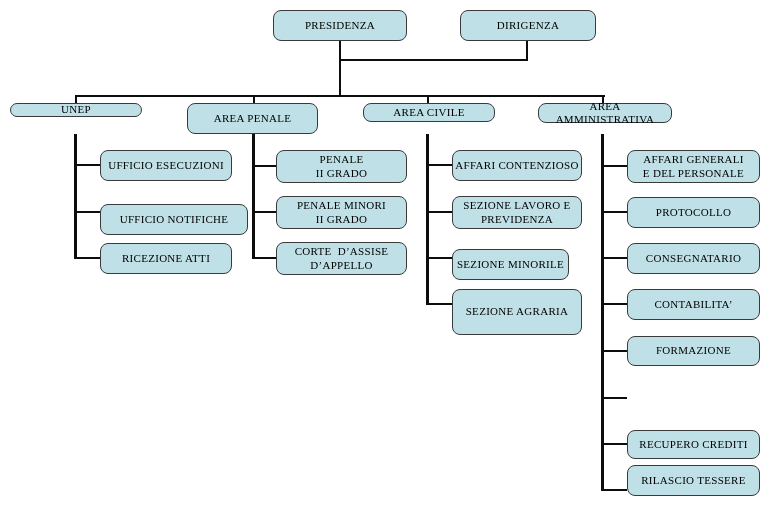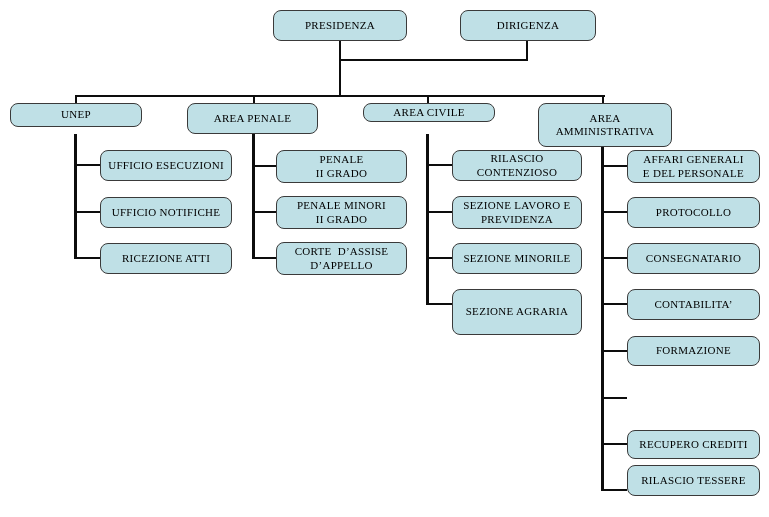--- a/index.html
+++ b/index.html
@@ -82,64 +82,64 @@
   <div class="line" style="left:603px;top:443px;width:24px;height:2px"></div>
   <div class="line" style="left:603px;top:489px;width:24px;height:2px"></div>
 
   <div class="box" style="left:273px;top:10px;width:134px;height:31px">
     <span class="lbl">PRESIDENZA</span>
   </div>
   <div class="box" style="left:460px;top:10px;width:136px;height:31px">
     <span class="lbl">DIRIGENZA</span>
   </div>
 
-  <div class="box" style="left:10px;top:103px;width:132px;height:24px">
+  <div class="box" style="left:10px;top:103px;width:132px;height:14px">
     <span class="lbl">UNEP</span>
   </div>
   <div class="box" style="left:187px;top:103px;width:131px;height:31px">
     <span class="lbl">AREA PENALE</span>
   </div>
   <div class="box" style="left:363px;top:103px;width:132px;height:19px">
     <span class="lbl">AREA CIVILE</span>
   </div>
-  <div class="box" style="left:538px;top:103px;width:134px;height:44px">
+  <div class="box" style="left:538px;top:103px;width:134px;height:20px">
     <span class="lbl">AREA AMMINISTRATIVA</span>
   </div>
 
   <div class="box" style="left:100px;top:150px;width:132px;height:31px">
     <span class="lbl">UFFICIO ESECUZIONI</span>
   </div>
-  <div class="box" style="left:100px;top:197px;width:132px;height:31px">
+  <div class="box" style="left:100px;top:204px;width:148px;height:31px">
     <span class="lbl">UFFICIO NOTIFICHE</span>
   </div>
   <div class="box" style="left:100px;top:243px;width:132px;height:31px">
     <span class="lbl">RICEZIONE ATTI</span>
   </div>
 
   <div class="box" style="left:276px;top:150px;width:131px;height:33px">
     <span class="lbl">PENALE
 II GRADO</span>
   </div>
   <div class="box" style="left:276px;top:196px;width:131px;height:33px">
     <span class="lbl">PENALE MINORI
 II GRADO</span>
   </div>
   <div class="box" style="left:276px;top:242px;width:131px;height:33px">
     <span class="lbl">CORTE  D’ASSISE
 D’APPELLO</span>
   </div>
 
   <div class="box" style="left:452px;top:150px;width:130px;height:31px">
-    <span class="lbl">RILASCIO CONTENZIOSO</span>
+    <span class="lbl">AFFARI CONTENZIOSO</span>
   </div>
   <div class="box" style="left:452px;top:196px;width:130px;height:33px">
     <span class="lbl">SEZIONE LAVORO E
 PREVIDENZA</span>
   </div>
-  <div class="box" style="left:452px;top:243px;width:130px;height:31px">
+  <div class="box" style="left:452px;top:249px;width:117px;height:31px">
     <span class="lbl">SEZIONE MINORILE</span>
   </div>
   <div class="box" style="left:452px;top:289px;width:130px;height:46px">
     <span class="lbl">SEZIONE AGRARIA</span>
   </div>
 
   <div class="box" style="left:627px;top:150px;width:133px;height:33px">
     <span class="lbl">AFFARI GENERALI
 E DEL PERSONALE</span>
   </div>

